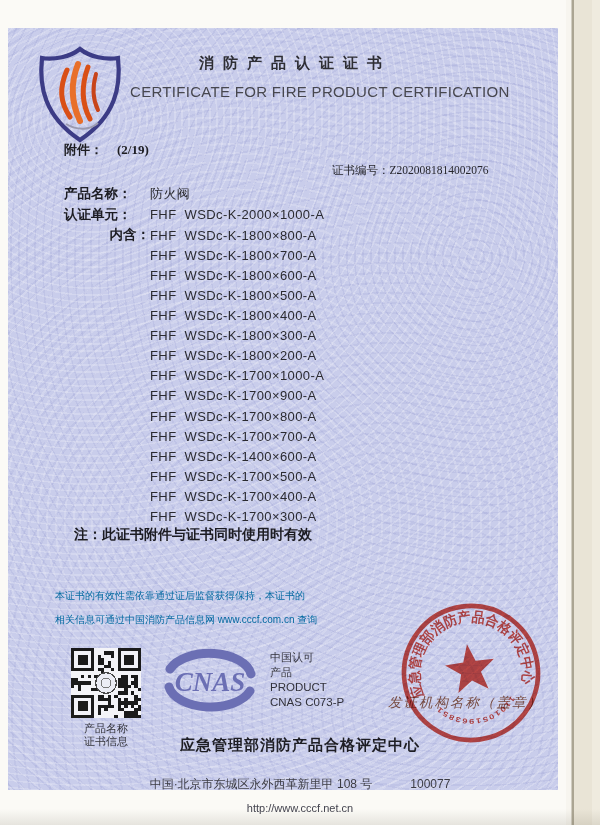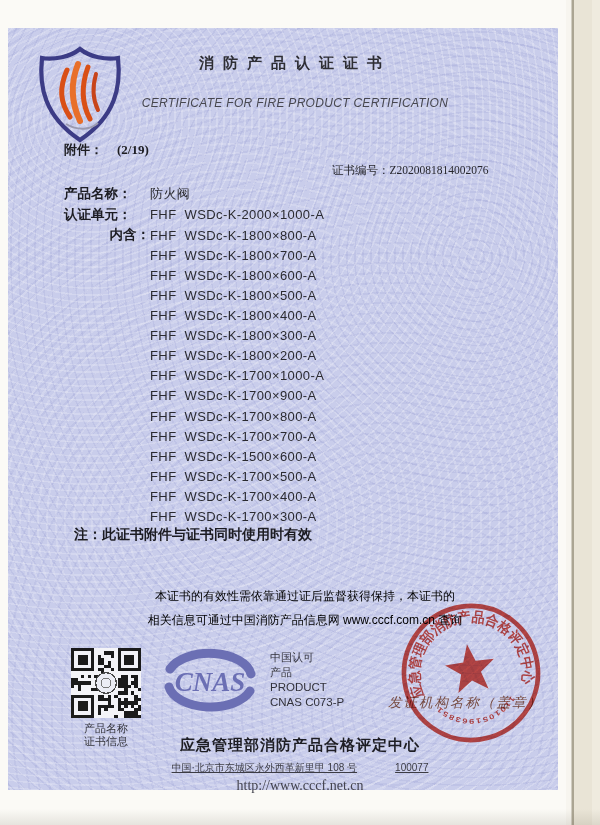--- a/index.html
+++ b/index.html
@@ -22,47 +22,47 @@
     background-color:#c9cdeb;
     background-image:
       repeating-radial-gradient(circle at 15% 12%,rgba(255,255,255,.20) 0 1.5px,rgba(0,0,0,0) 1.5px 7px),
       repeating-radial-gradient(circle at 85% 30%,rgba(128,134,198,.14) 0 1.5px,rgba(0,0,0,0) 1.5px 8px),
       repeating-radial-gradient(circle at 40% 65%,rgba(255,255,255,.16) 0 2px,rgba(0,0,0,0) 2px 9px),
       repeating-radial-gradient(circle at 70% 90%,rgba(128,134,198,.12) 0 2px,rgba(0,0,0,0) 2px 10px);
   }
   .logo{position:absolute;left:30px;top:44px;width:100px;height:104px;}
   .header{position:absolute;left:130px;top:54px;width:330px;text-align:center;}
   .title{font-size:15px;font-weight:bold;color:#2e2e34;letter-spacing:9px;white-space:nowrap;}
-  .subtitle{margin-top:23px;font-size:12px;color:#47474f;letter-spacing:.3px;white-space:nowrap;font-style:italic;}
+  .subtitle{margin-top:10px;font-size:15px;color:#47474f;letter-spacing:.3px;white-space:nowrap;}
   .attach{position:absolute;left:64px;top:141px;font-size:13px;font-weight:bold;color:#1d1d22;}
   .attach .val{font-weight:bold;margin-left:14px;font-family:"Liberation Serif","DejaVu Serif",serif;}
   .certno{position:absolute;left:332px;top:163px;font-size:11.5px;color:#26262c;white-space:nowrap;}
   .certno .val{font-family:"Liberation Serif","DejaVu Serif",serif;text-align:right;}
   .rows{position:absolute;left:64px;top:184px;width:430px;}
   .row{display:flex;height:20.6px;align-items:center;white-space:pre;}
   .row .lab{width:86px;font-weight:bold;font-size:13.5px;color:#1c1c22;flex:0 0 86px;}
   .row .lab.indent{text-align:right;}
   .row .val,.item-val{font-size:13px;color:#2a2a30;font-family:Liberation Sans, sans-serif;letter-spacing:.4px;}
   .contains .row{height:20.1px;}
   .contains .row .pad{flex:0 0 86px;}
   .note{position:absolute;left:64px;top:526px;font-size:14px;font-weight:bold;color:#1c1c22;margin-left:10px;}
-  .statement{position:absolute;left:55px;top:584px;width:500px;text-align:center;font-size:12px;color:#000000;line-height:24px;z-index:3;}
+  .statement{position:absolute;left:55px;top:584px;width:500px;text-align:left;font-size:10px;color:#0369a1;line-height:24px;z-index:3;}
   .qr-wrap{position:absolute;left:64px;top:648px;width:84px;text-align:center;}
   .qr-wrap svg{width:70px;height:70px;display:block;margin:0 auto;background:#f4f4f8;}
   .qr-cap{margin-top:4px;font-size:11px;line-height:13px;color:#33333a;}
   .cnas{position:absolute;left:160px;top:648px;width:100px;height:66px;}
   .accr{position:absolute;left:270px;top:650px;font-size:11px;line-height:15px;color:#32323b;}
   .accr .en{font-size:11.5px;}
   .seal-caption{position:absolute;left:388px;top:694px;font-size:13.5px;font-style:italic;letter-spacing:2px;color:#774b41;z-index:2;white-space:nowrap;}
   .seal{position:absolute;left:396px;top:598px;width:150px;height:150px;opacity:.85;mix-blend-mode:multiply;transform:rotate(-8deg);z-index:4;}
   .footer{position:absolute;left:30px;top:736px;width:540px;text-align:center;}
   .footer .org{font-size:15px;font-weight:bold;color:#1e1e24;letter-spacing:1px;}
-  .footer .addr{margin-top:6px;font-size:10px;color:#3c3c44;text-decoration:underline;}
+  .footer .addr{margin-top:21px;font-size:12px;color:#3c3c44;}
   .footer .addr .zip{margin-left:38px;}
-  .footer .url{margin-top:3px;font-size:14px;color:#43434e;font-family:Liberation Serif, serif;}
+  .footer .url{margin-top:9px;font-size:11px;color:#43434e;font-family:Liberation Sans, sans-serif;}
 </style>
 </head>
 <body>
 
 <div class="panel"></div>
 <div class="scan-right"></div>
 <div class="scan-bottom"></div>
 
 <svg class="logo" viewBox="0 0 100 104">
   <path d="M50,5 C40,13 24,16 12,14 C9,42 14,72 50,96 C86,72 91,42 88,14 C76,16 60,13 50,5 Z" fill="none" stroke="#3c3c86" stroke-width="4.2"></path>
@@ -105,21 +105,21 @@
     <div class="row"><span class="pad"></span><span class="item-val">FHF  WSDc-K-1800×700-A</span></div>
         <div class="row"><span class="pad"></span><span class="item-val">FHF  WSDc-K-1800×600-A</span></div>
         <div class="row"><span class="pad"></span><span class="item-val">FHF  WSDc-K-1800×500-A</span></div>
         <div class="row"><span class="pad"></span><span class="item-val">FHF  WSDc-K-1800×400-A</span></div>
         <div class="row"><span class="pad"></span><span class="item-val">FHF  WSDc-K-1800×300-A</span></div>
         <div class="row"><span class="pad"></span><span class="item-val">FHF  WSDc-K-1800×200-A</span></div>
         <div class="row"><span class="pad"></span><span class="item-val">FHF  WSDc-K-1700×1000-A</span></div>
         <div class="row"><span class="pad"></span><span class="item-val">FHF  WSDc-K-1700×900-A</span></div>
         <div class="row"><span class="pad"></span><span class="item-val">FHF  WSDc-K-1700×800-A</span></div>
         <div class="row"><span class="pad"></span><span class="item-val">FHF  WSDc-K-1700×700-A</span></div>
-        <div class="row"><span class="pad"></span><span class="item-val">FHF  WSDc-K-1500×600-A</span></div>
+        <div class="row"><span class="pad"></span><span class="item-val">FHF  WSDc-K-1400×600-A</span></div>
         <div class="row"><span class="pad"></span><span class="item-val">FHF  WSDc-K-1700×500-A</span></div>
         <div class="row"><span class="pad"></span><span class="item-val">FHF  WSDc-K-1700×400-A</span></div>
         <div class="row"><span class="pad"></span><span class="item-val">FHF  WSDc-K-1700×300-A</span></div>
       </div>
   </div>
 </div>
 
 <div class="note">注：此证书附件与证书同时使用时有效</div>
 
 <div class="statement">

